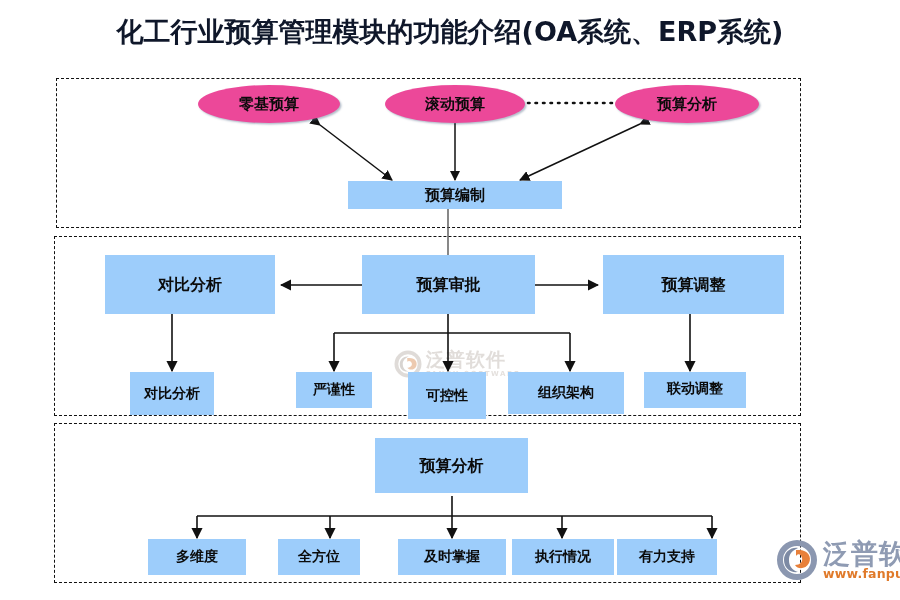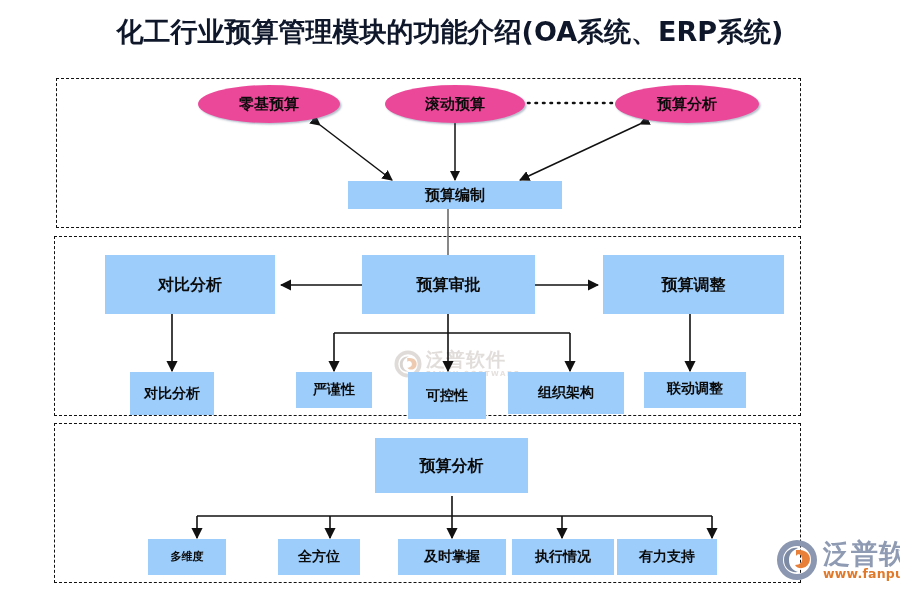--- a/index.html
+++ b/index.html
@@ -138,21 +138,21 @@
   <div class="node rect" style="left:603px; top:255px; width:181px; height:59px; font-size:16px;">预算调整</div>
 
   <div class="node rect" style="left:130px; top:372px; width:84px; height:43px; font-size:14px;">对比分析</div>
   <div class="node rect" style="left:296px; top:372px; width:76px; height:36px; font-size:14px;">严谨性</div>
   <div class="node rect" style="left:408px; top:372px; width:78px; height:47px; font-size:14px;">可控性</div>
   <div class="node rect" style="left:508px; top:372px; width:116px; height:42px; font-size:14px;">组织架构</div>
   <div class="node rect" style="left:644px; top:372px; width:102px; height:36px; font-size:14px;font-family:Liberation Mono, monospace;">联动调整</div>
 
   <div class="node rect" style="left:375px; top:438px; width:153px; height:55px; font-size:16px;">预算分析</div>
 
-  <div class="node rect" style="left:148px; top:539px; width:78px; height:36px; font-size:11px;">多维度</div>
+  <div class="node rect" style="left:148px; top:539px; width:98px; height:36px; font-size:14px;">多维度</div>
   <div class="node rect" style="left:278px; top:539px; width:82px; height:36px; font-size:14px;">全方位</div>
   <div class="node rect" style="left:398px; top:539px; width:108px; height:36px; font-size:14px;">及时掌握</div>
   <div class="node rect" style="left:512px; top:539px; width:102px; height:36px; font-size:14px;">执行情况</div>
   <div class="node rect" style="left:617px; top:539px; width:100px; height:36px; font-size:14px;">有力支持</div>
 
   <div class="wm-br" style="left:775px; top:538px;">
     <div class="wm-mark">
       <svg viewBox="0 0 44 44" width="44" height="44" aria-hidden="true">
         <path d="M22 2 A20 20 0 1 0 22 42 A20 20 0 1 0 22 2 Z M22 8 A14 14 0 1 1 22 36 A14 14 0 1 1 22 8 Z" fill="#8b97b0"></path>
         <path d="M24 12 C33 12 37 19 34 25 C31 31 23 32 20 27 C25 27 28 24 27 20 C26 16 23 15 21 18 L21 12 Z" fill="#e8803a"></path>

